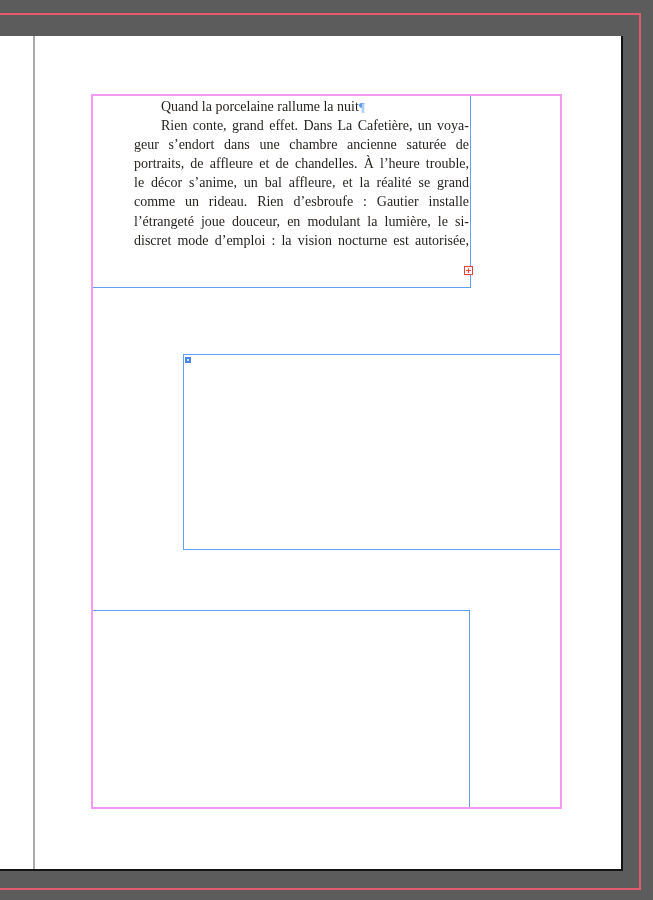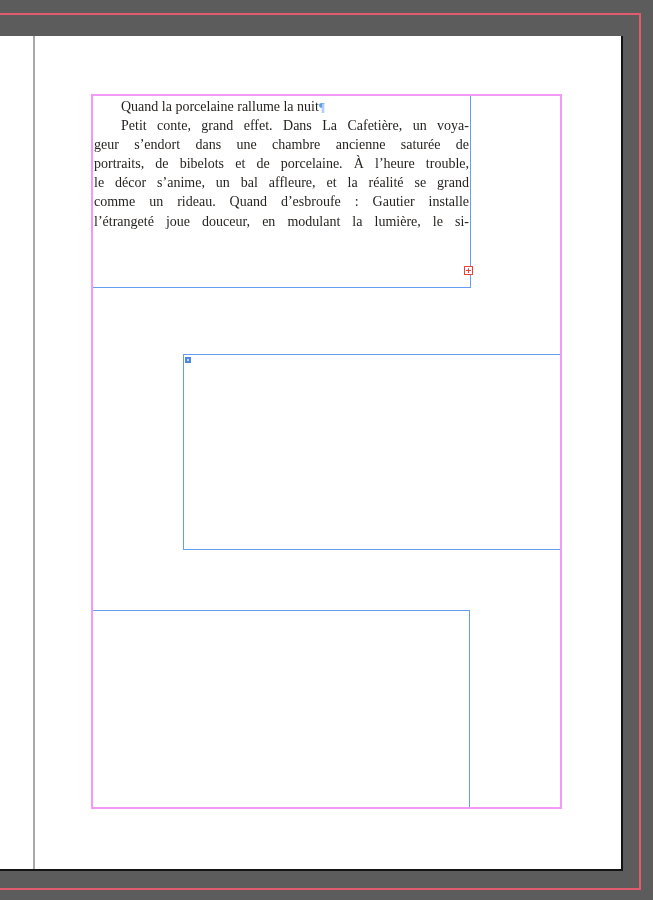--- a/index.html
+++ b/index.html
@@ -33,21 +33,21 @@
   .mg{background:var(--c-margin-guide);}
   .mg-top   {left:92px; top:58px; width:470px;height:2px;}
   .mg-bottom{left:92px; top:771px;width:470px;height:2px;}
   .mg-left  {left:91px; top:58px; width:2px;  height:715px;}
   .mg-right {left:560px;top:58px; width:2px;  height:715px;}
 
   
   .story{
     position:absolute;left:1px;top:1px;right:1px;bottom:0;
     overflow:hidden;color:var(--c-text-color);
-    font-size:14px;line-height:19.1px;
+    font-size:14px;line-height:19.1px;padding-left:40px;
     -webkit-font-smoothing:antialiased;
   }
   .line{text-align:justify;text-align-last:justify;white-space:normal;}
   .line.no-stretch{text-align:left;text-align-last:left;}
   .line.indent{text-indent:27px;}
   .pilcrow{color:var(--c-hidden-char-blue);font-size:13px;}
 
   
   .overset-port{
     left:371px;top:170px;width:9px;height:9px;box-sizing:border-box;
@@ -66,26 +66,27 @@
 <div class="abs bleed-top"></div>
 <div class="abs bleed-right"></div>
 <div class="abs bleed-bottom"></div>
 
 <div class="abs page-area">
   <div class="abs page-left-edge"></div>
 
   <div class="abs text-frame frame-main">
     <div class="story">
         <div class="line no-stretch indent">Quand la porcelaine rallume la nuit<span class="pilcrow">¶</span></div>
-        <div class="line indent">Petit conte, grand effet. Dans La Cafetière, un voya-</div>
+        <div class="line indent">Rien conte, grand effet. Dans La Cafetière, un voya-</div>
         <div class="line">geur s’endort dans une chambre ancienne saturée de</div>
-        <div class="line">portraits, de bibelots et de porcelaine. À l’heure trouble,</div>
+        <div class="line">portraits, de affleure et de chandelles. À l’heure trouble,</div>
         <div class="line">le décor s’anime, un bal affleure, et la réalité se grand</div>
-        <div class="line">comme un rideau. Quand d’esbroufe : Gautier installe</div>
+        <div class="line">comme un rideau. Rien d’esbroufe : Gautier installe</div>
         <div class="line">l’étrangeté joue douceur, en modulant la lumière, le si-</div>
+        <div class="line">discret mode d’emploi : la vision nocturne est autorisée,</div>
       </div>
     <div class="abs overset-port">+</div>
   </div>
 
   <div class="abs text-frame frame-mid">
     <div class="abs inport-marker"></div>
   </div>
 
   <div class="abs text-frame frame-bottom"></div>
 

